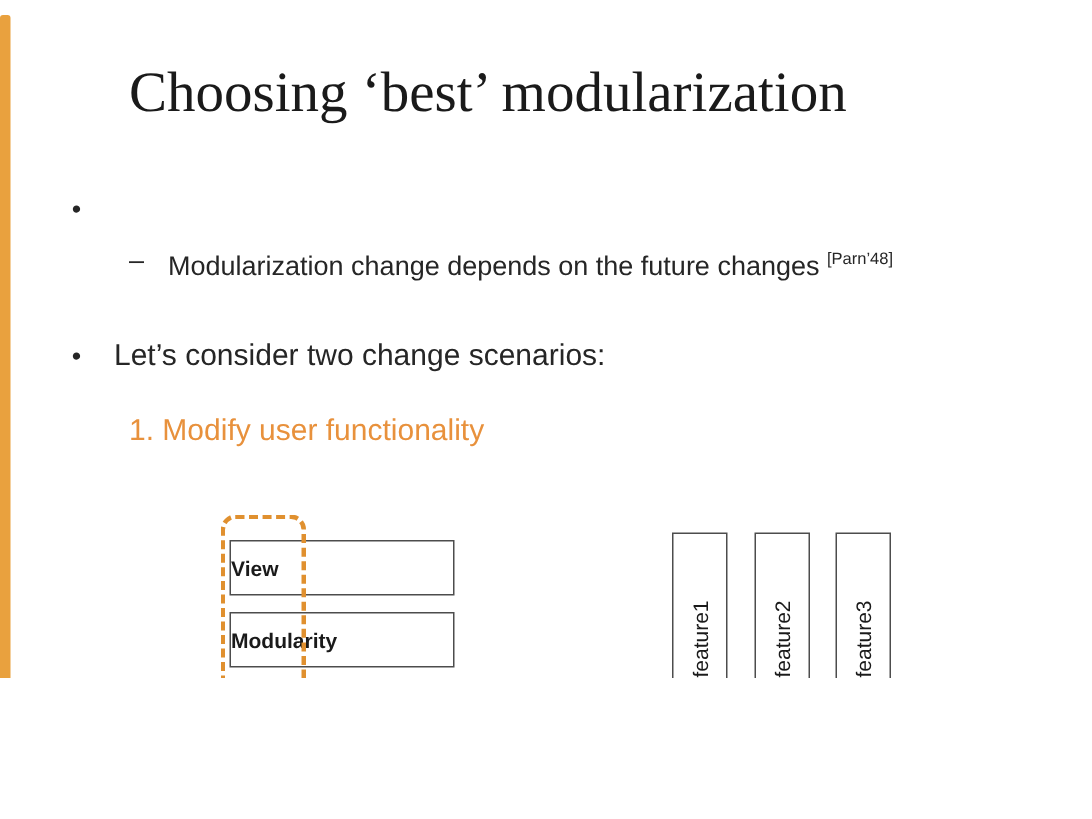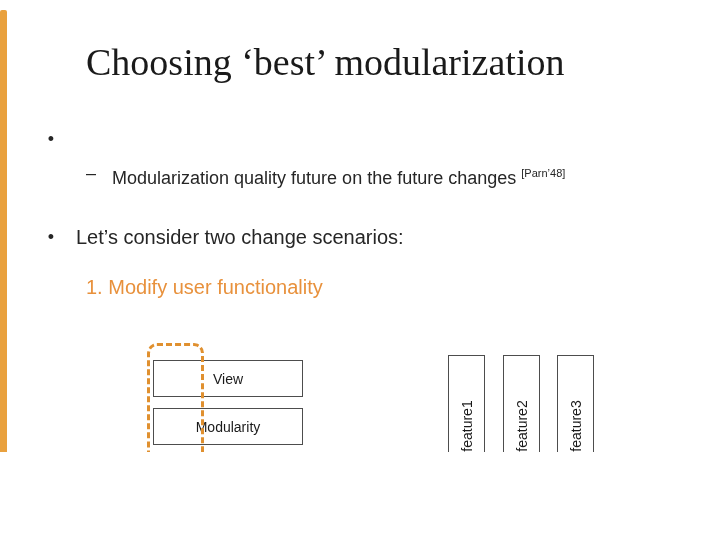--- a/index.html
+++ b/index.html
@@ -97,24 +97,24 @@
   .mvc-box {
     position: absolute;
     left: 153px;
     width: 150px;
     height: 37px;
     box-sizing: border-box;
     border: 1px solid #4D4D4D;
     background: #ffffff;
     display: flex;
     align-items: center;
-    justify-content: center;
     font-size: 14px;
     color: #1a1a1a;
     z-index: 1;
+    font-weight: bold;
   }
   .mvc-view       { top: 360px; }
   .mvc-controller { top: 408px; }
   .mvc-model      { top: 457px; }
 
   .dashed-frame {
     position: absolute;
     left: 147px;
     top: 343px;
     width: 57px;
@@ -157,21 +157,21 @@
   <div class="accent-bar"></div>
 
   <h1 class="title">Choosing ‘best’ modularization</h1>
 
   <div class="row bullet-l1" style="top:126px">
     <span class="marker">•</span>
   </div>
 
   <div class="row bullet-l2" style="top:161px">
     <span class="marker">–</span>
-    <span class="txt"><span>Modularization quality future on the future changes</span> <span class="citation">[Parn’48]</span></span>
+    <span class="txt"><span>Modularization change depends on the future changes</span> <span class="citation">[Parn’48]</span></span>
   </div>
 
   <div class="row bullet-l1" style="top:224px">
     <span class="marker">•</span>
     <span class="txt">Let’s consider two change scenarios:</span>
   </div>
 
   <div class="scenario">1. Modify user functionality</div>
 
   <div class="mvc-box mvc-view">

